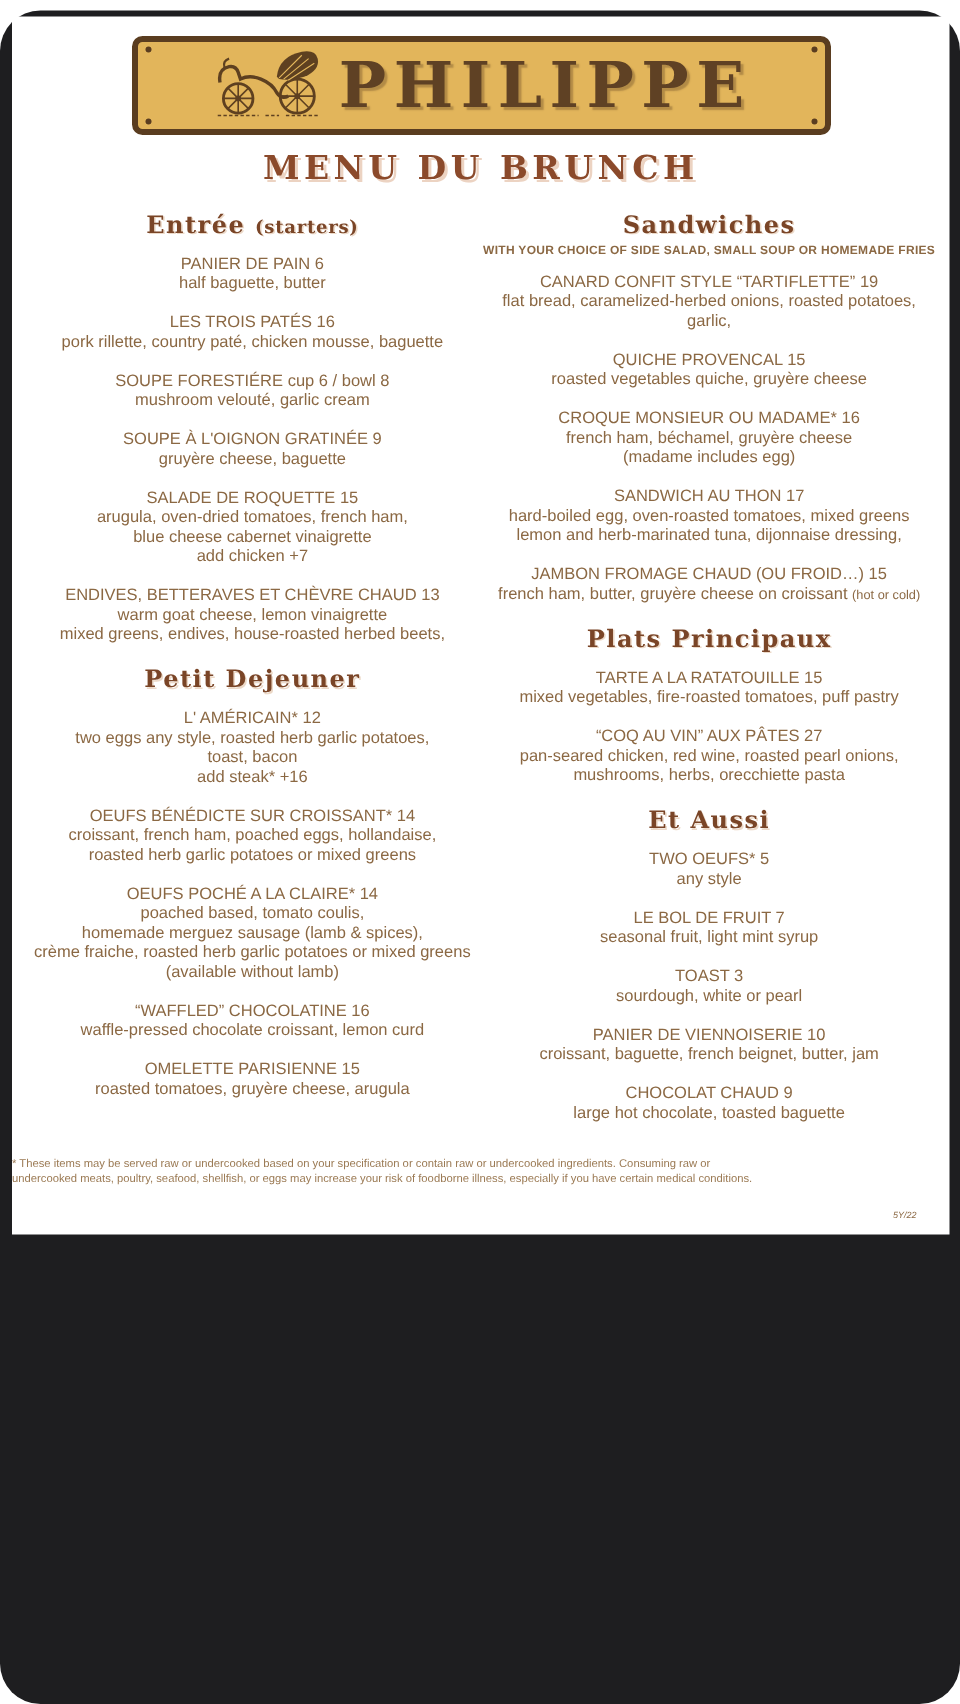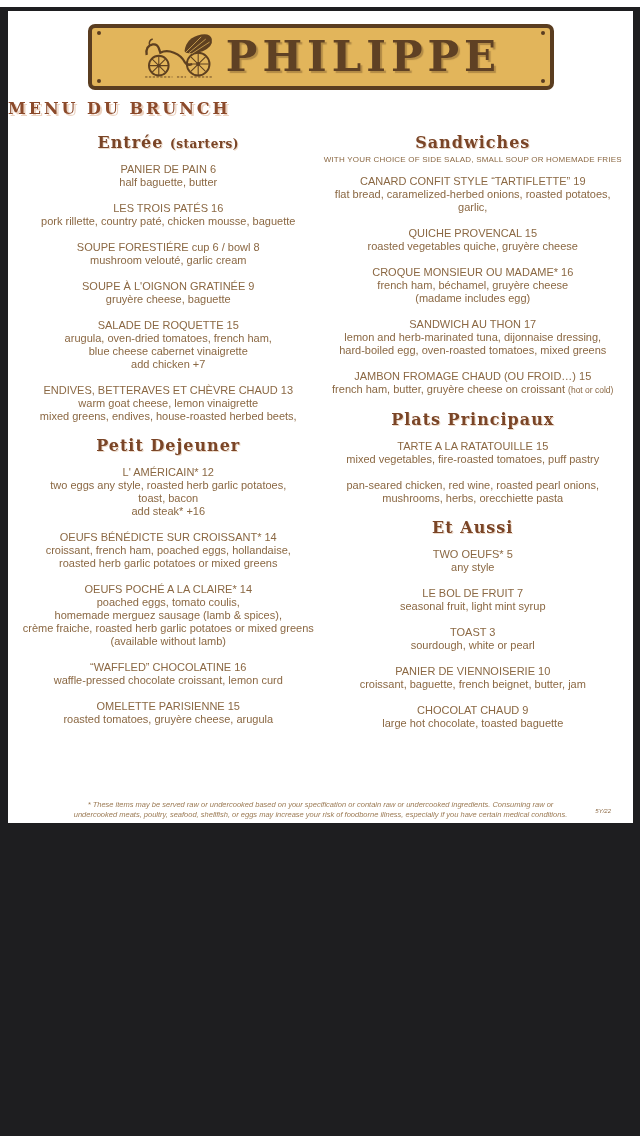--- a/index.html
+++ b/index.html
@@ -4,20 +4,21 @@
 <style>
   html,body{margin:0;padding:0;}
   body{
     width:640px;height:1136px;position:relative;overflow:hidden;
     background:#ffffff;
     font-family:"Liberation Sans", sans-serif;
   }
   .dark-bg{
     position:absolute;top:7px;left:0;width:640px;height:1129px;
     background:var(--bg-dark,#1e1e20);
+    border-radius:27px;
   }
   .page{
     position:absolute;top:4px;left:8px;width:625px;height:812px;
     background:#ffffff;overflow:hidden;
   }
 
   
   .sign{
     width:458px;height:58px;margin:13px auto 0;
     background:var(--gold,#e2b55b);
@@ -31,23 +32,23 @@
   .carriage{margin:0 8px 0 2px;flex:0 0 auto;}
   .logo-text{
     font-family:"DejaVu Serif", serif;font-weight:bold;
     font-size:42px;line-height:1;letter-spacing:5px;
     color:var(--logo-brown,#5f4124);
     text-shadow:2px 2px 1px rgba(90,61,32,.35);
     white-space:nowrap;
   }
 
   .menu-title{
-    text-align:left;margin-top:9px;
-    font-family:"DejaVu Serif", serif;font-weight:bold;
-    font-size:16px;letter-spacing:3px;
+    text-align:center;margin-top:9px;
+    font-family:"DejaVu Serif", serif;font-weight:bold;
+    font-size:22px;letter-spacing:3px;
     color:var(--title-brown,#8b4a2b);
     text-shadow:2px 2px 0 #ecd3c2;
   }
   .menu-subtitle{
     text-align:center;margin-top:11px;
     font-family:"DejaVu Serif", serif;font-weight:bold;
     font-size:12px;letter-spacing:2.5px;
     color:#9c5f3f;text-shadow:1px 1px 0 #ecd3c2;
   }
 
@@ -59,34 +60,35 @@
     font-family:"DejaVu Serif", serif;font-weight:bold;
     font-size:16px;letter-spacing:1px;
     color:var(--heading-brown,#7a4527);
     margin:13px 0 11px;text-shadow:1px 1px 0 #ecd9c8;
   }
   .heading-note{font-size:12px;letter-spacing:.5px;}
   .section-subtitle{
     font-size:8px;letter-spacing:.2px;
     color:var(--body-brown,#8b6843);
     margin:-8px 0 11px;
+    font-weight:bold;
   }
   .item{
     margin-bottom:13px;
     font-size:11px;line-height:13px;
     color:var(--body-brown,#8b6843);
   }
   .item-name{}
   .item-desc{}
   .small-note{font-size:8.5px;}
 
   
   .footnote{
-    position:absolute;left:0;right:0;bottom:3px;
-    text-align:center;font-style:italic;
+    position:absolute;left:0;right:0;bottom:32px;
+    text-align:left;
     font-size:7.5px;line-height:10px;
     color:#9b7a54;
   }
   .version{
     position:absolute;right:22px;bottom:9px;
     font-size:6px;font-style:italic;color:#8b6843;
   }
 </style>
 </head>
 <body style="--bg-dark: #1e1e20; --gold: #e2b55b; --sign-border: #5a3d20; --logo-brown: #5f4124; --title-brown: #8b4a2b; --heading-brown: #7a4527; --body-brown: #8b6843;">
@@ -163,21 +165,21 @@
               <div class="item-desc"><span>toast, bacon</span></div>
               <div class="item-desc"><span>add steak* +16</span></div>
             </div>
             <div class="item">
               <div class="item-name">OEUFS BÉNÉDICTE SUR CROISSANT* 14</div>
               <div class="item-desc"><span>croissant, french ham, poached eggs, hollandaise,</span></div>
               <div class="item-desc"><span>roasted herb garlic potatoes or mixed greens</span></div>
             </div>
             <div class="item">
               <div class="item-name">OEUFS POCHÉ A LA CLAIRE* 14</div>
-              <div class="item-desc"><span>poached eggs, tomato coulis,</span></div>
+              <div class="item-desc"><span>poached based, tomato coulis,</span></div>
               <div class="item-desc"><span>homemade merguez sausage (lamb &amp; spices),</span></div>
               <div class="item-desc"><span>crème fraiche, roasted herb garlic potatoes or mixed greens</span></div>
               <div class="item-desc"><span>(available without lamb)</span></div>
             </div>
             <div class="item">
               <div class="item-name">“WAFFLED” CHOCOLATINE 16</div>
               <div class="item-desc"><span>waffle-pressed chocolate croissant, lemon curd</span></div>
             </div>
             <div class="item">
               <div class="item-name">OMELETTE PARISIENNE 15</div>
@@ -197,35 +199,36 @@
               <div class="item-name">QUICHE PROVENCAL 15</div>
               <div class="item-desc"><span>roasted vegetables quiche, gruyère cheese</span></div>
             </div>
             <div class="item">
               <div class="item-name">CROQUE MONSIEUR OU MADAME* 16</div>
               <div class="item-desc"><span>french ham, béchamel, gruyère cheese</span></div>
               <div class="item-desc"><span>(madame includes egg)</span></div>
             </div>
             <div class="item">
               <div class="item-name">SANDWICH AU THON 17</div>
+              <div class="item-desc"><span>hard-boiled egg, oven-roasted tomatoes, mixed greens</span></div>
               <div class="item-desc"><span>lemon and herb-marinated tuna, dijonnaise dressing,</span></div>
-              <div class="item-desc"><span>hard-boiled egg, oven-roasted tomatoes, mixed greens</span></div>
             </div>
             <div class="item">
               <div class="item-name">JAMBON FROMAGE CHAUD (OU FROID…) 15</div>
               <div class="item-desc"><span>french ham, butter, gruyère cheese on croissant</span> <span class="small-note">(hot or cold)</span></div>
             </div>
           </div>
           <div class="menu-section">
             <div class="section-heading"><span>Plats Principaux</span></div>
             <div class="item">
               <div class="item-name">TARTE A LA RATATOUILLE 15</div>
               <div class="item-desc"><span>mixed vegetables, fire-roasted tomatoes, puff pastry</span></div>
             </div>
             <div class="item">
+              <div class="item-name">“COQ AU VIN” AUX PÂTES 27</div>
               <div class="item-desc"><span>pan-seared chicken, red wine, roasted pearl onions,</span></div>
               <div class="item-desc"><span>mushrooms, herbs, orecchiette pasta</span></div>
             </div>
           </div>
           <div class="menu-section">
             <div class="section-heading"><span>Et Aussi</span></div>
             <div class="item">
               <div class="item-name">TWO OEUFS* 5</div>
               <div class="item-desc"><span>any style</span></div>
             </div>

